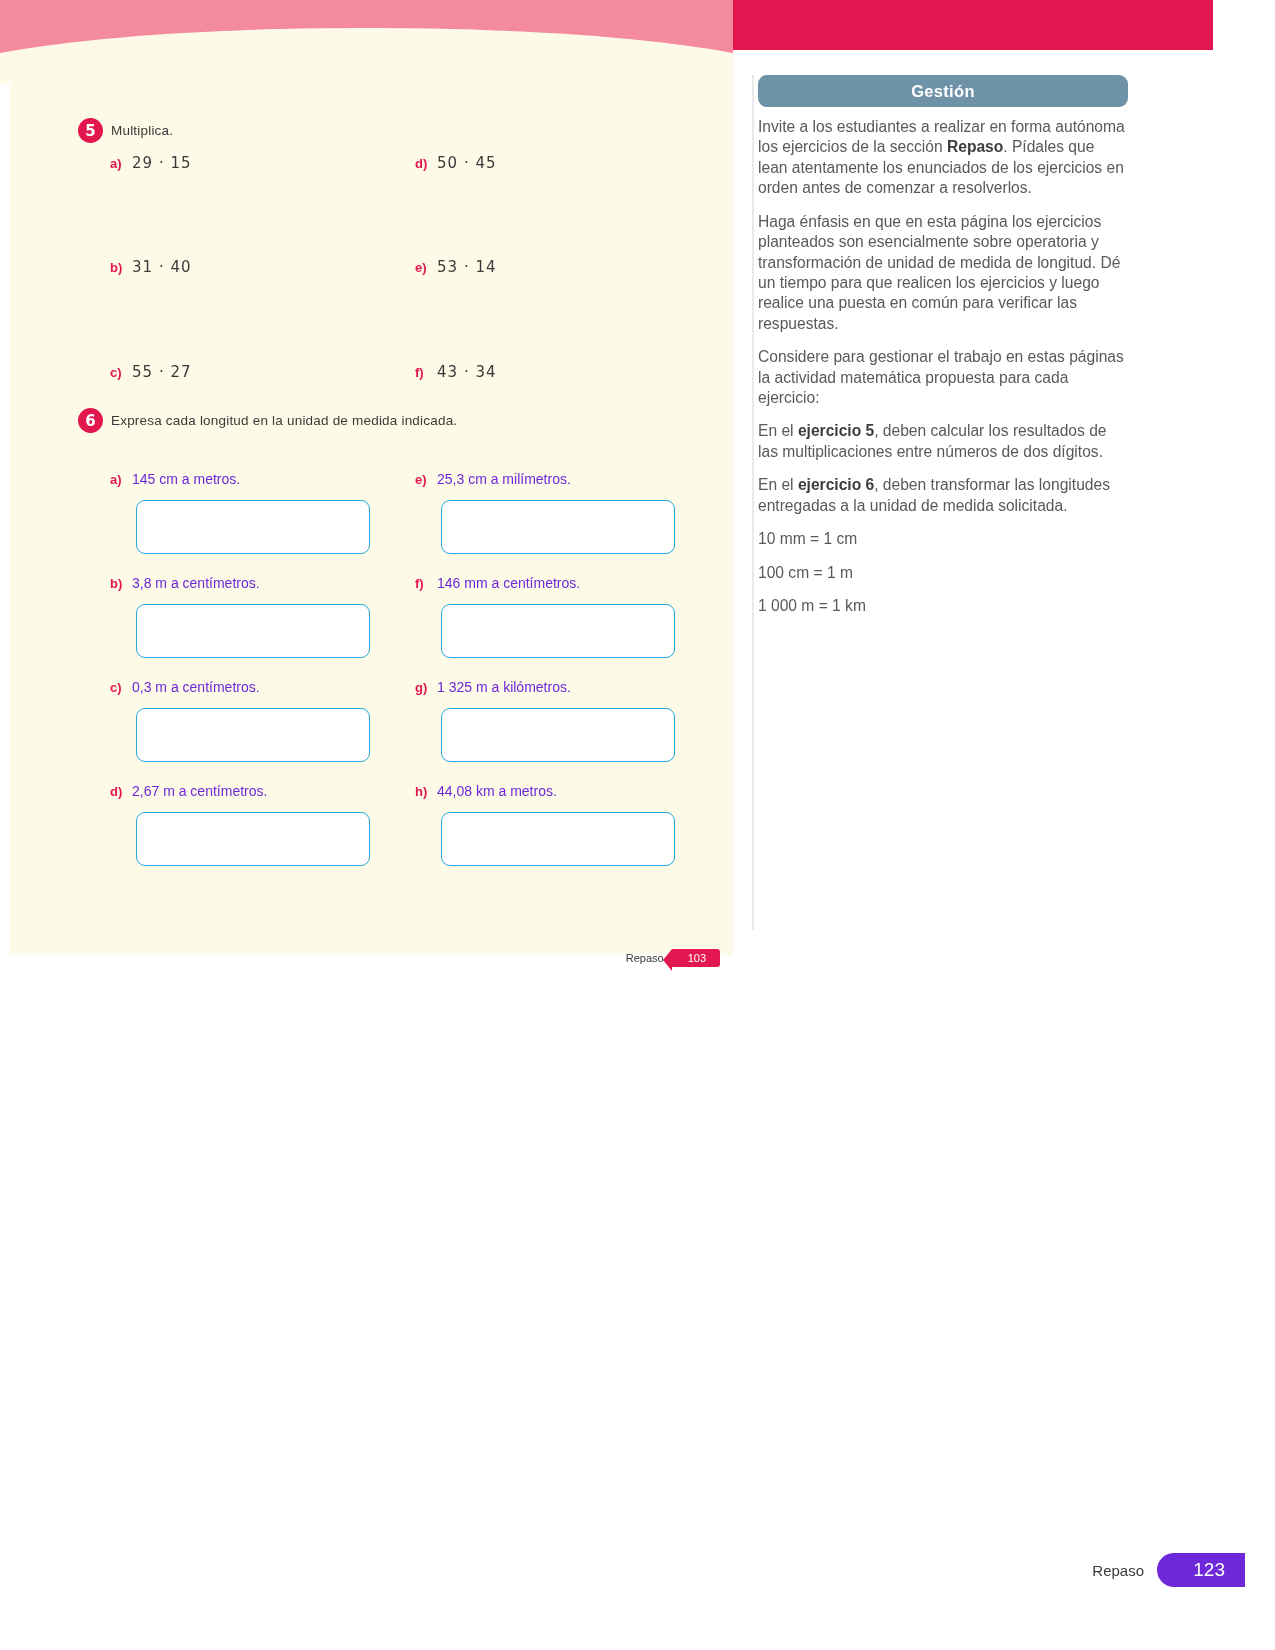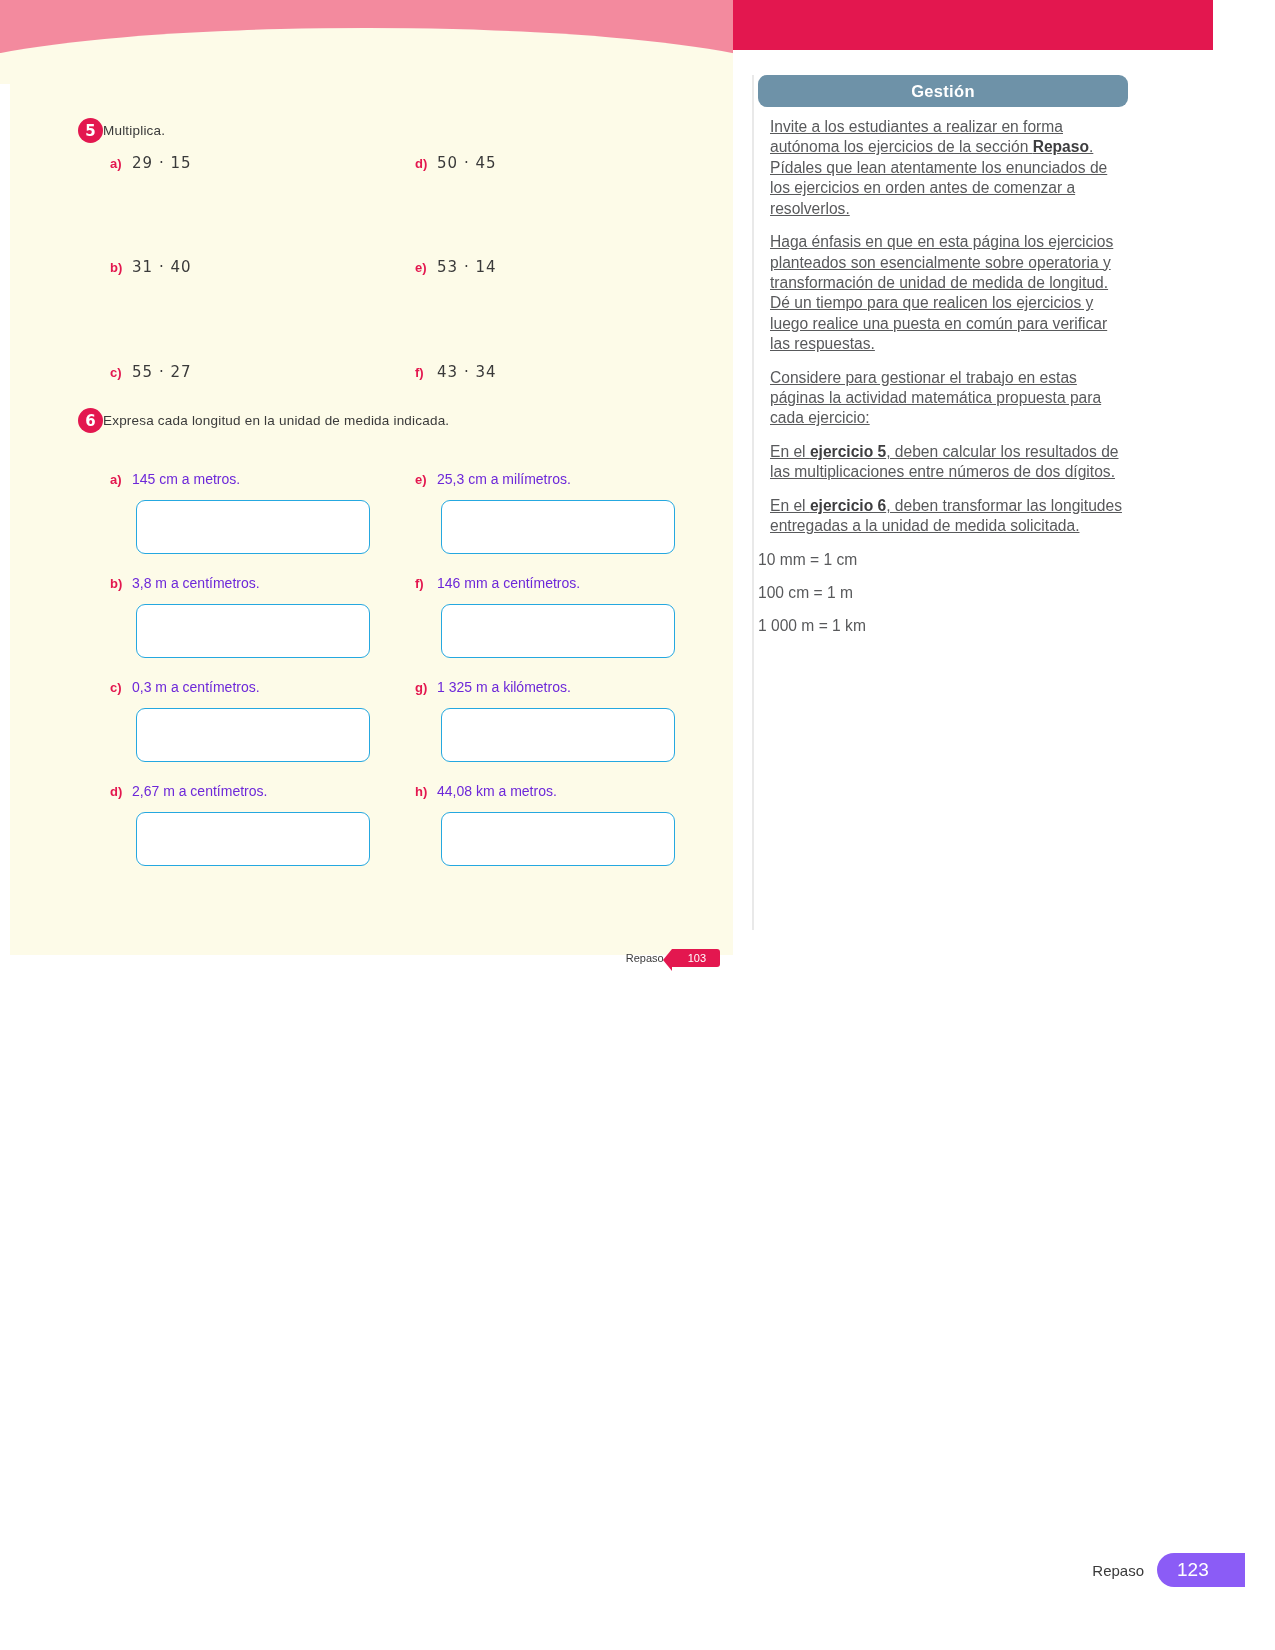--- a/index.html
+++ b/index.html
@@ -33,21 +33,21 @@
   .ex-header{position:absolute;display:flex;align-items:center;}
   .ex-num{
     width:25px;height:25px;border-radius:50%;
     background:#e3174f;color:#fff;
     font-size:15px;font-weight:bold;
     display:flex;align-items:center;justify-content:center;
     font-family:"DejaVu Sans", sans-serif;
     flex:0 0 auto;
   }
   .ex-title{
-    font-size:13.5px;color:#3a3a3a;
+    margin-left:8px;font-size:13.5px;color:#3a3a3a;
     letter-spacing:.2px;white-space:nowrap;
   }
   .item{position:absolute;display:flex;align-items:baseline;}
   .item-letter{
     color:#e3174f;font-weight:bold;font-size:13px;
     width:22px;flex:0 0 auto;
   }
   .mult-expr{
     font-size:15px;color:#3a3a3a;letter-spacing:1px;
     font-family:"DejaVu Sans", sans-serif;
@@ -97,40 +97,39 @@
     border-radius:9px;
     display:flex;align-items:center;justify-content:center;
     margin-left:13px;
   }
   #gestion-title{
     color:#ffffff;font-size:16.5px;font-weight:bold;
     letter-spacing:.3px;
   }
   #sidebar-body{margin-left:13px;width:368px;padding-top:10px;}
   #sidebar-body p{
-    margin:0 0 13px 12px;
+    margin:0 0 13px 0;
     font-size:15.6px;line-height:1.31;
     color:#58595b;
-    text-decoration:underline;
   }
   #sidebar-body p b{color:#3d3d3f;}
   .equiv{
     font-size:15.6px;line-height:1.31;color:#58595b;
     margin:0 0 13px 0;
   }
   
   #page-footer{
     position:absolute;right:30px;top:1553px;
     display:flex;align-items:center;
   }
   #page-footer-label{font-size:15px;color:#3a3a3a;margin-right:13px;}
   #page-footer-badge{
-    background:#8b5cf6;color:#ffffff;font-size:19px;
+    background:#6d28d9;color:#ffffff;font-size:19px;
     padding:6px 20px;border-radius:20px 0 0 20px;
-    min-width:48px;text-align:left;
+    min-width:48px;text-align:right;
   }
 </style>
 </head>
 <body>
 
 <div id="top-pink-band"></div>
 <div id="top-pink-wave"></div>
 <div id="top-crimson-band"></div>
 
 <div id="student-page">

